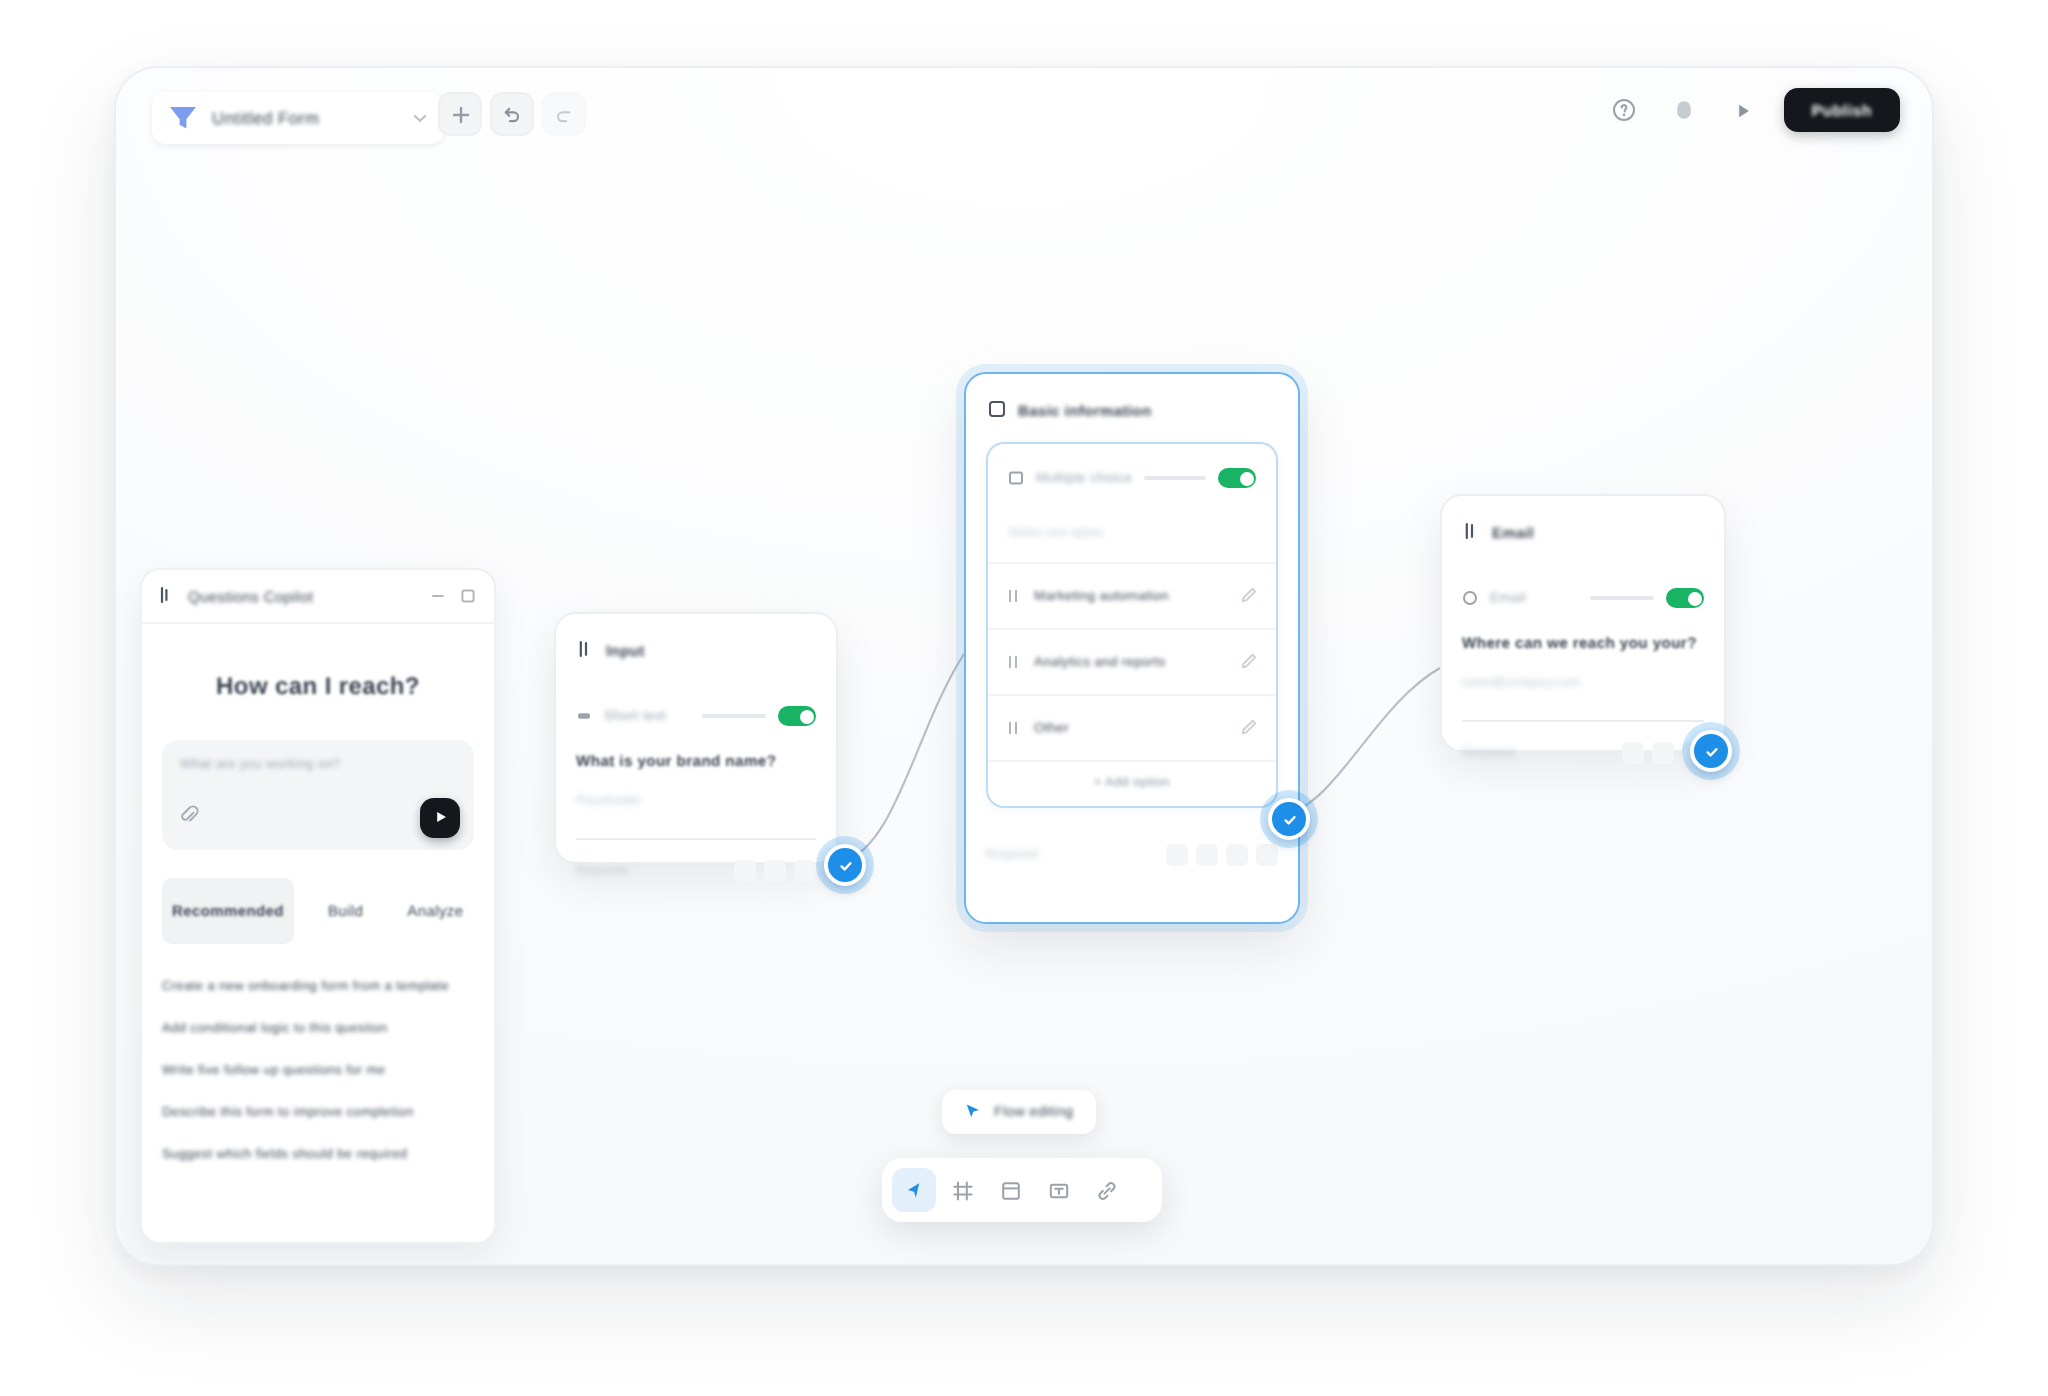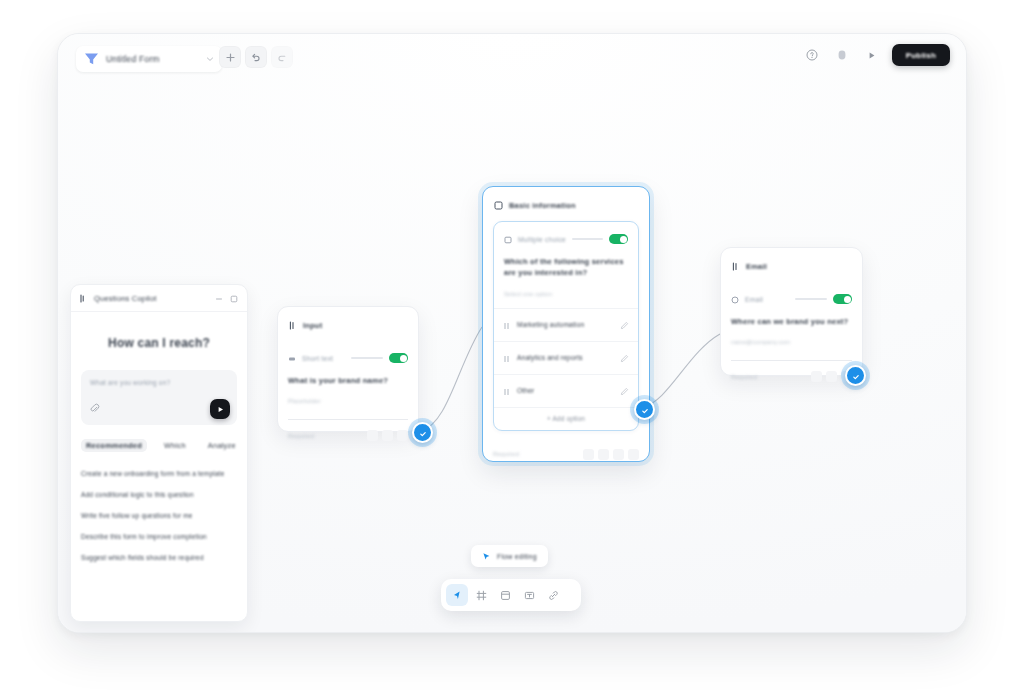--- a/index.html
+++ b/index.html
@@ -72,21 +72,21 @@
     margin:20px 10px 0;height:55px;background:#f4f5f7;border-radius:8px;position:relative;
   }
   .composer .ph{position:absolute;left:9px;top:9px;font-size:6.5px;}
   .clip{position:absolute;left:9px;bottom:8px;opacity:.45;}
   .send-btn{
     position:absolute;right:7px;bottom:6px;width:20px;height:20px;border-radius:7px;
     background:#15171c;display:flex;align-items:center;justify-content:center;
     box-shadow:0 2px 5px rgba(15,18,25,.3);
   }
   .tabs{display:flex;gap:12px;padding:14px 10px 0;align-items:center;}
-  .tab{font-size:7.5px;padding:2px 5px;border-radius:5px;}
+  .tab{font-size:7.5px;padding:12px 5px;border-radius:5px;}
   .tab.active{background:#f1f2f4;font-weight:700;}
   .sugg{padding:6px 10px 0;}
   .sugg-item{margin-top:11px;line-height:1.55;}
   .sugg-item .bt{font-size:6.5px;display:block;}
 
   
   .card{
     position:absolute;background:#fff;border-radius:11px;border:1px solid #eceef2;
     box-shadow:0 8px 22px rgba(20,28,45,.08);
   }
@@ -252,21 +252,21 @@
               </svg>
           </span>
         </div>
       </div>
 
       <div class="tabs">
         <span class="tab active">
           <span class="bt hard">Recommended</span>
         </span>
         <span class="tab">
-          <span class="bt hard">Which</span>
+          <span class="bt hard">Build</span>
         </span>
         <span class="tab">
           <span class="bt hard">Analyze</span>
         </span>
       </div>
 
       <div class="sugg">
         <div class="sugg-item">
           <span class="bt">Create a new onboarding form from a template</span>
         </div>
@@ -342,23 +342,20 @@
         <div class="row-toggle">
           <span>
             <svg width="8" height="8" viewBox="0 0 8 8">
                 <rect x="1" y="1.2" width="6" height="5.6" rx="1" stroke="#9ca3af" stroke-width="1" fill="none"></rect>
               </svg>
           </span>
           <span class="bt soft">Multiple choice</span>
           <span class="slider-line"></span>
           <span class="toggle"></span>
         </div>
-        <div class="q-text">
-          <span class="bt hard" style="white-space:normal">Which of the following services are you interested in?</span>
-        </div>
         <div class="helper" style="padding-bottom:8px">
           <span class="bt vsoft">Select one option</span>
         </div>
 
         <div class="opt-row">
           <span>
             <svg width="7" height="8" viewBox="0 0 7 8">
                 <path d="M2 1.4v5.2M5 1.4v5.2" stroke="#b0b7c0" stroke-width="1" stroke-linecap="round"></path>
               </svg>
           </span>
@@ -432,21 +429,21 @@
         <span>
           <svg width="8" height="8" viewBox="0 0 8 8">
               <circle cx="4" cy="4" r="3" stroke="#9ca3af" stroke-width="1" fill="none"></circle>
             </svg>
         </span>
         <span class="bt soft">Email</span>
         <span class="slider-line"></span>
         <span class="toggle"></span>
       </div>
       <div class="q-text">
-        <span class="bt hard">Where can we brand you next?</span>
+        <span class="bt hard">Where can we reach you your?</span>
       </div>
       <div class="helper">
         <span class="bt vsoft">name@company.com</span>
       </div>
       <div class="field-line"></div>
       <div class="card-foot">
         <span class="bt vsoft">Required</span>
         <span class="mini-btns">
           <span class="mini"></span>
           <span class="mini"></span>

